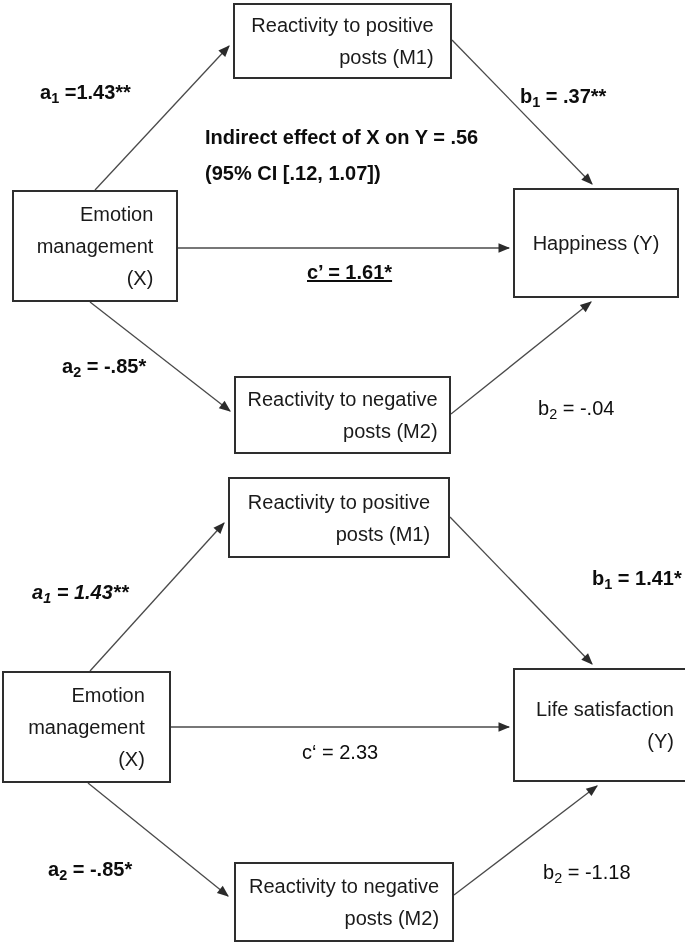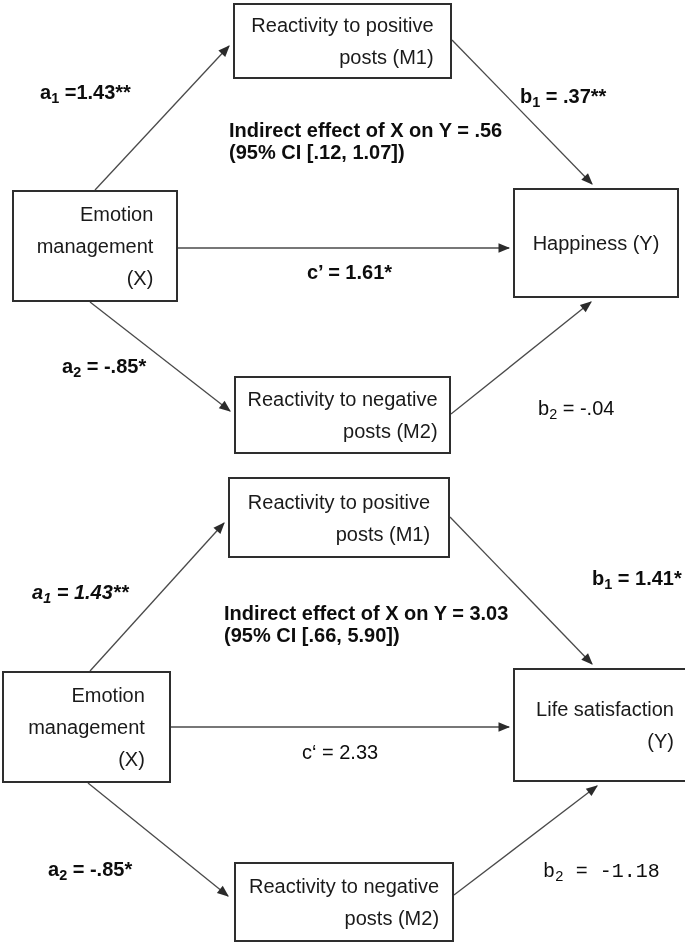--- a/index.html
+++ b/index.html
@@ -39,45 +39,45 @@
     white-space: pre-line;
   }
   .lbl.bold { font-weight: bold; }
   .lbl sub {
     font-size: 0.72em;
     vertical-align: baseline;
     position: relative;
     top: 0.28em;
     line-height: 0;
   }
-  .indirect { line-height: 22px; margin-left: 24px; }
+  .indirect { line-height: 36px; }
 
   
   .m0-m1 { left: 233px; top: 3px;   width: 219px; height: 76px; }
   .m0-x  { left: 12px;  top: 190px; width: 166px; height: 112px; }
   .m0-y  { left: 513px; top: 188px; width: 166px; height: 110px; }
   .m0-m2 { left: 234px; top: 376px; width: 217px; height: 78px; }
   .m0-a1  { left: 40px;  top: 80px; }
   .m0-b1  { left: 520px; top: 84px; }
   .m0-ind { left: 205px; top: 119px; }
-  .m0-c   { left: 307px; top: 260px; }
+  .m0-c   { left: 307px; top: 260px; text-decoration: underline; }
   .m0-a2  { left: 62px;  top: 354px; }
   .m0-b2  { left: 538px; top: 364px; margin-top: 32px; }
 
   
   .m1-m1 { left: 228px; top: 477px; width: 222px; height: 81px; }
   .m1-x  { left: 2px;   top: 671px; width: 169px; height: 112px; }
   .m1-y  { left: 513px; top: 668px; width: 184px; height: 114px; }
   .m1-m2 { left: 234px; top: 862px; width: 220px; height: 80px; }
   .m1-a1  { left: 32px;  top: 580px; font-style: italic; }
   .m1-b1  { left: 552px; top: 566px; margin-left: 40px; }
   .m1-ind { left: 200px; top: 602px; }
   .m1-c   { left: 302px; top: 740px; text-align: center; }
   .m1-a2  { left: 48px;  top: 857px; }
-  .m1-b2  { left: 543px; top: 860px; font-family: Liberation Mono, monospace; }
+  .m1-b2  { left: 543px; top: 860px; }
 </style>
 </head>
 <body>
 
 <div class="canvas">
 
   <svg class="arrows" viewBox="0 0 685 944" xmlns="http://www.w3.org/2000/svg">
     <defs>
       <marker id="arrow" viewBox="0 0 10 10" refX="9" refY="5" markerWidth="11" markerHeight="9" orient="auto-start-reverse">
         <path d="M 0 1 L 10 5 L 0 9 z" fill="#2b2b2b"></path>
@@ -126,22 +126,20 @@
 (X)</div>
   <div class="box m1-y">Life satisfaction
 (Y)</div>
   <div class="box m1-m2">Reactivity to negative
 posts (M2)</div>
 
   <div class="lbl bold m1-a1"><span>a</span><sub>1</sub><span> = 1.43**</span></div>
 
   <div class="lbl bold m1-b1"><span>b</span><sub>1</sub><span> = 1.41*</span></div>
 
-  <div class="lbl bold indirect m1-ind">Indirect effect of X on Y = 3.03
-(95% CI [.66, 5.90])</div>
 
   <div class="lbl m1-c">c‘ = 2.33</div>
 
   <div class="lbl bold m1-a2"><span>a</span><sub>2</sub><span> = -.85*</span></div>
 
   <div class="lbl m1-b2"><span>b</span><sub>2</sub><span> = -1.18</span></div>
 
 </div>
 
 </body></html>

